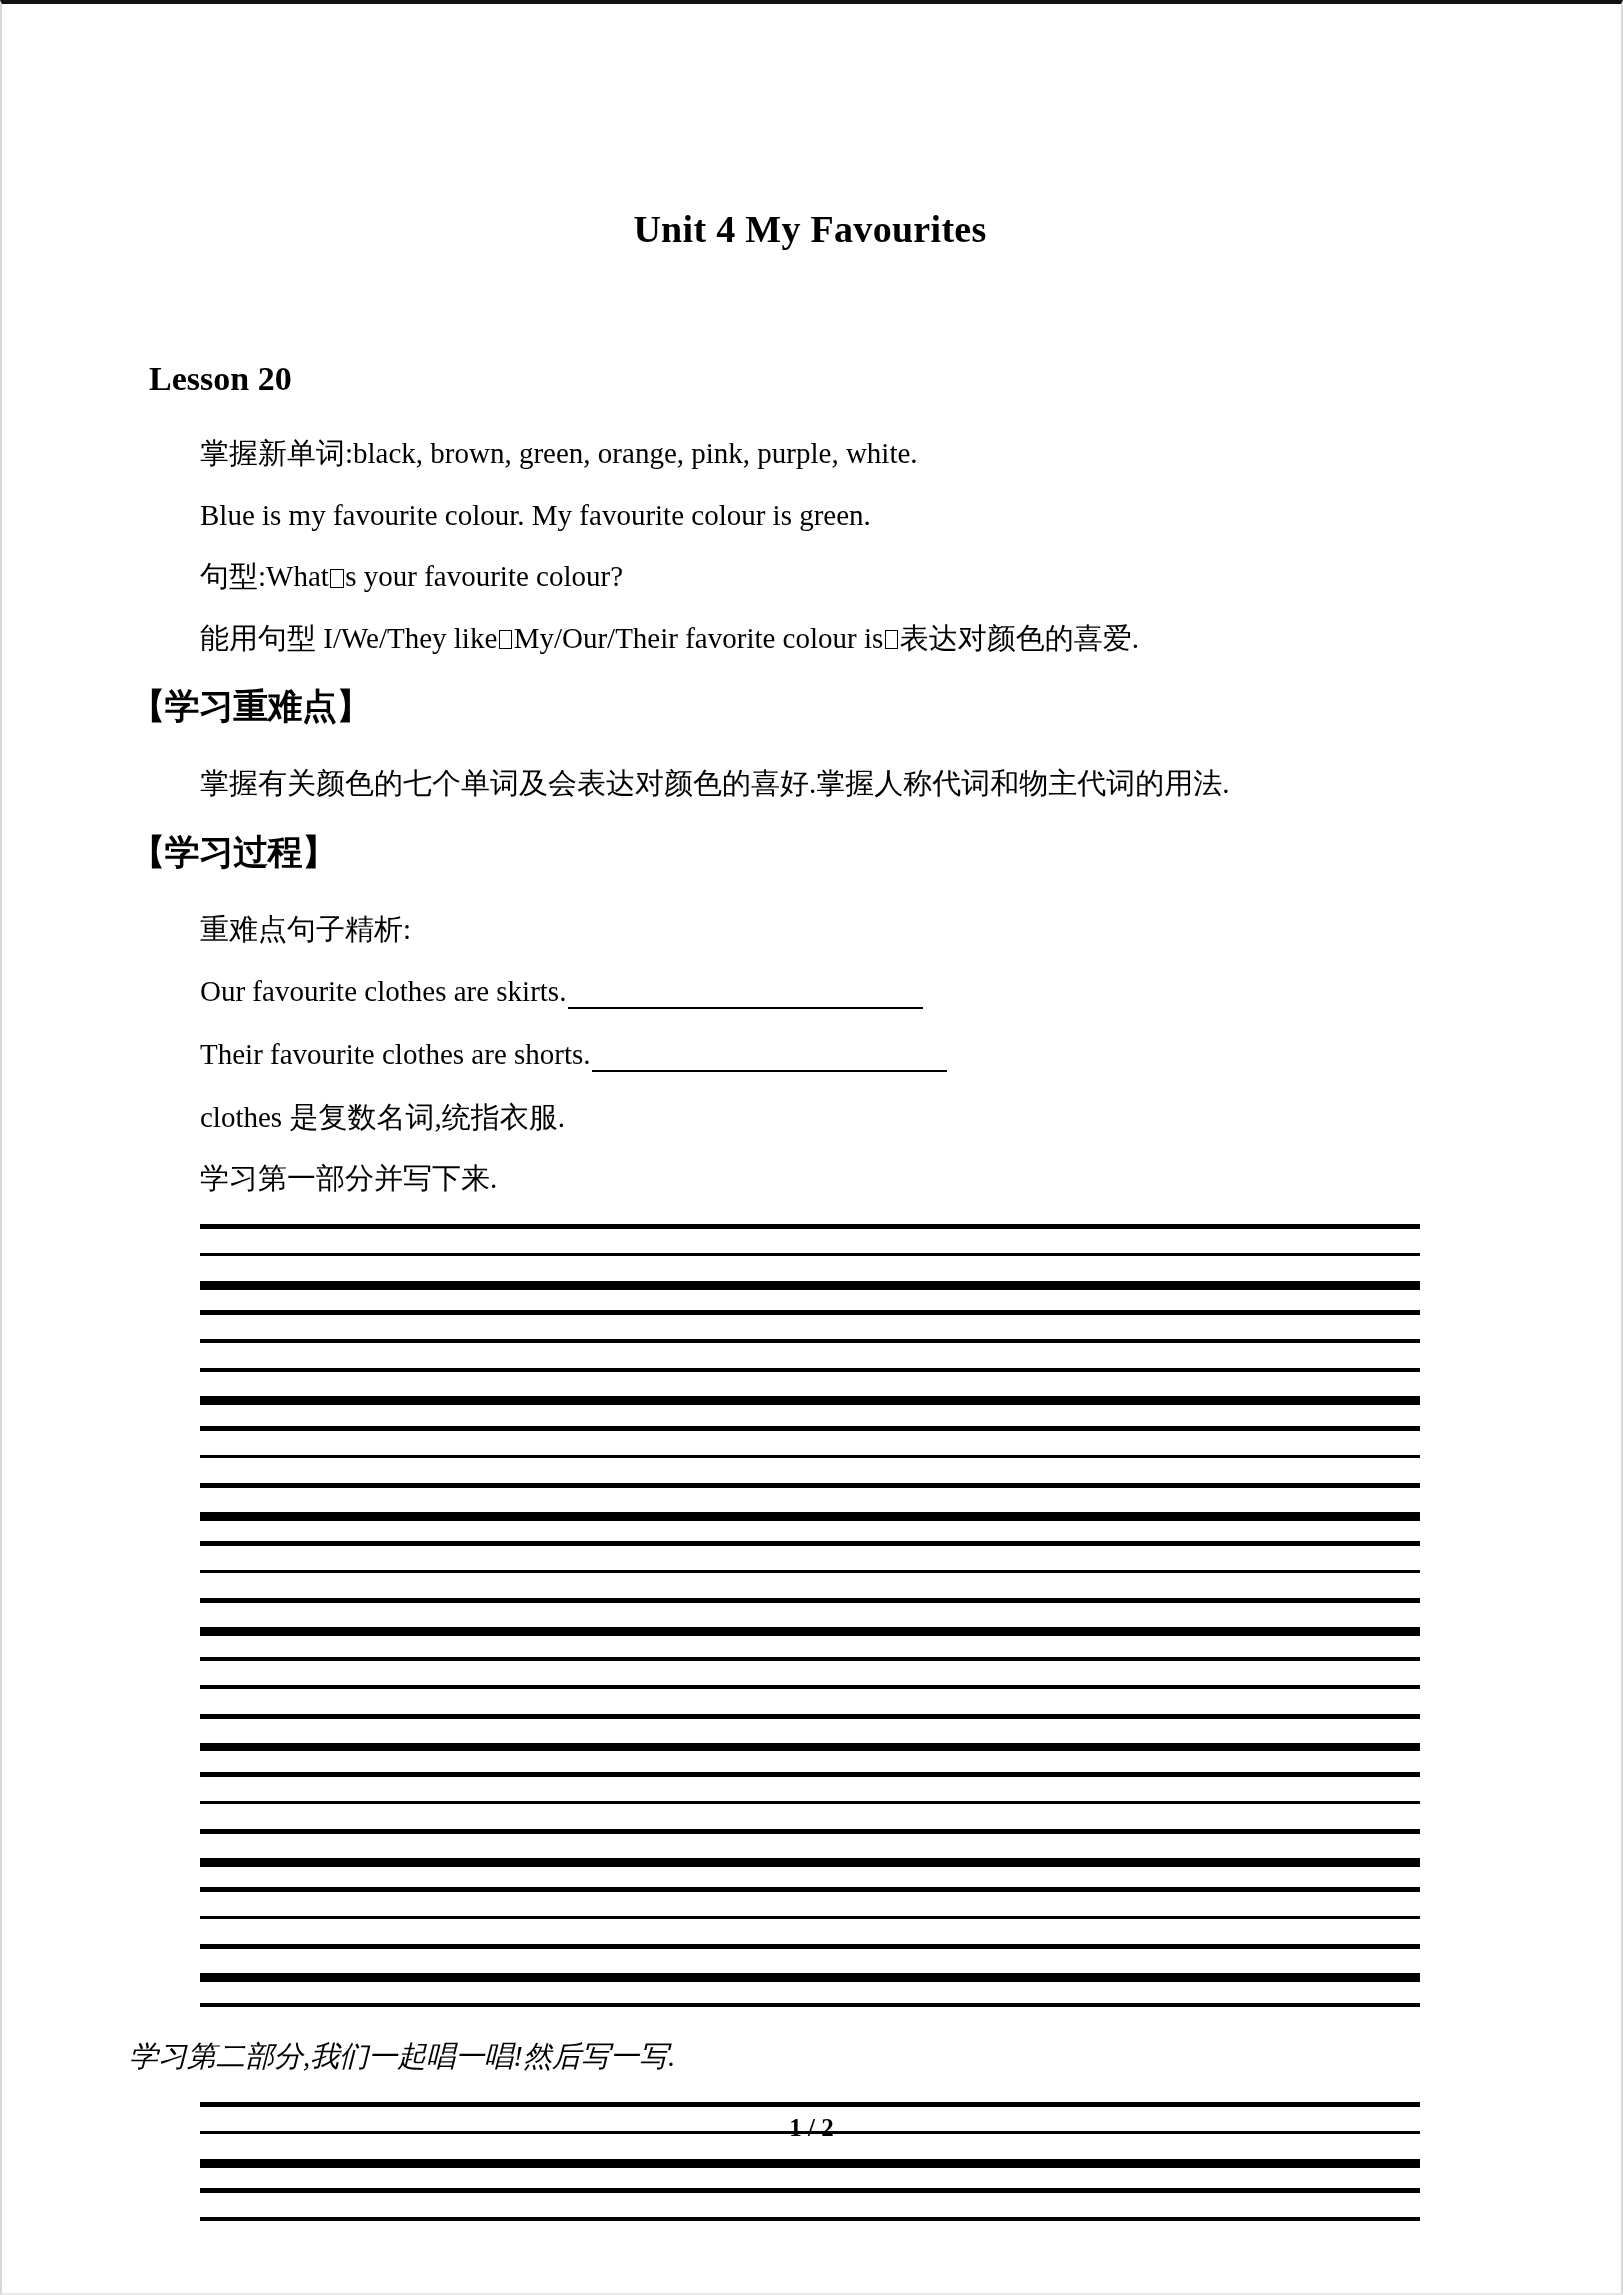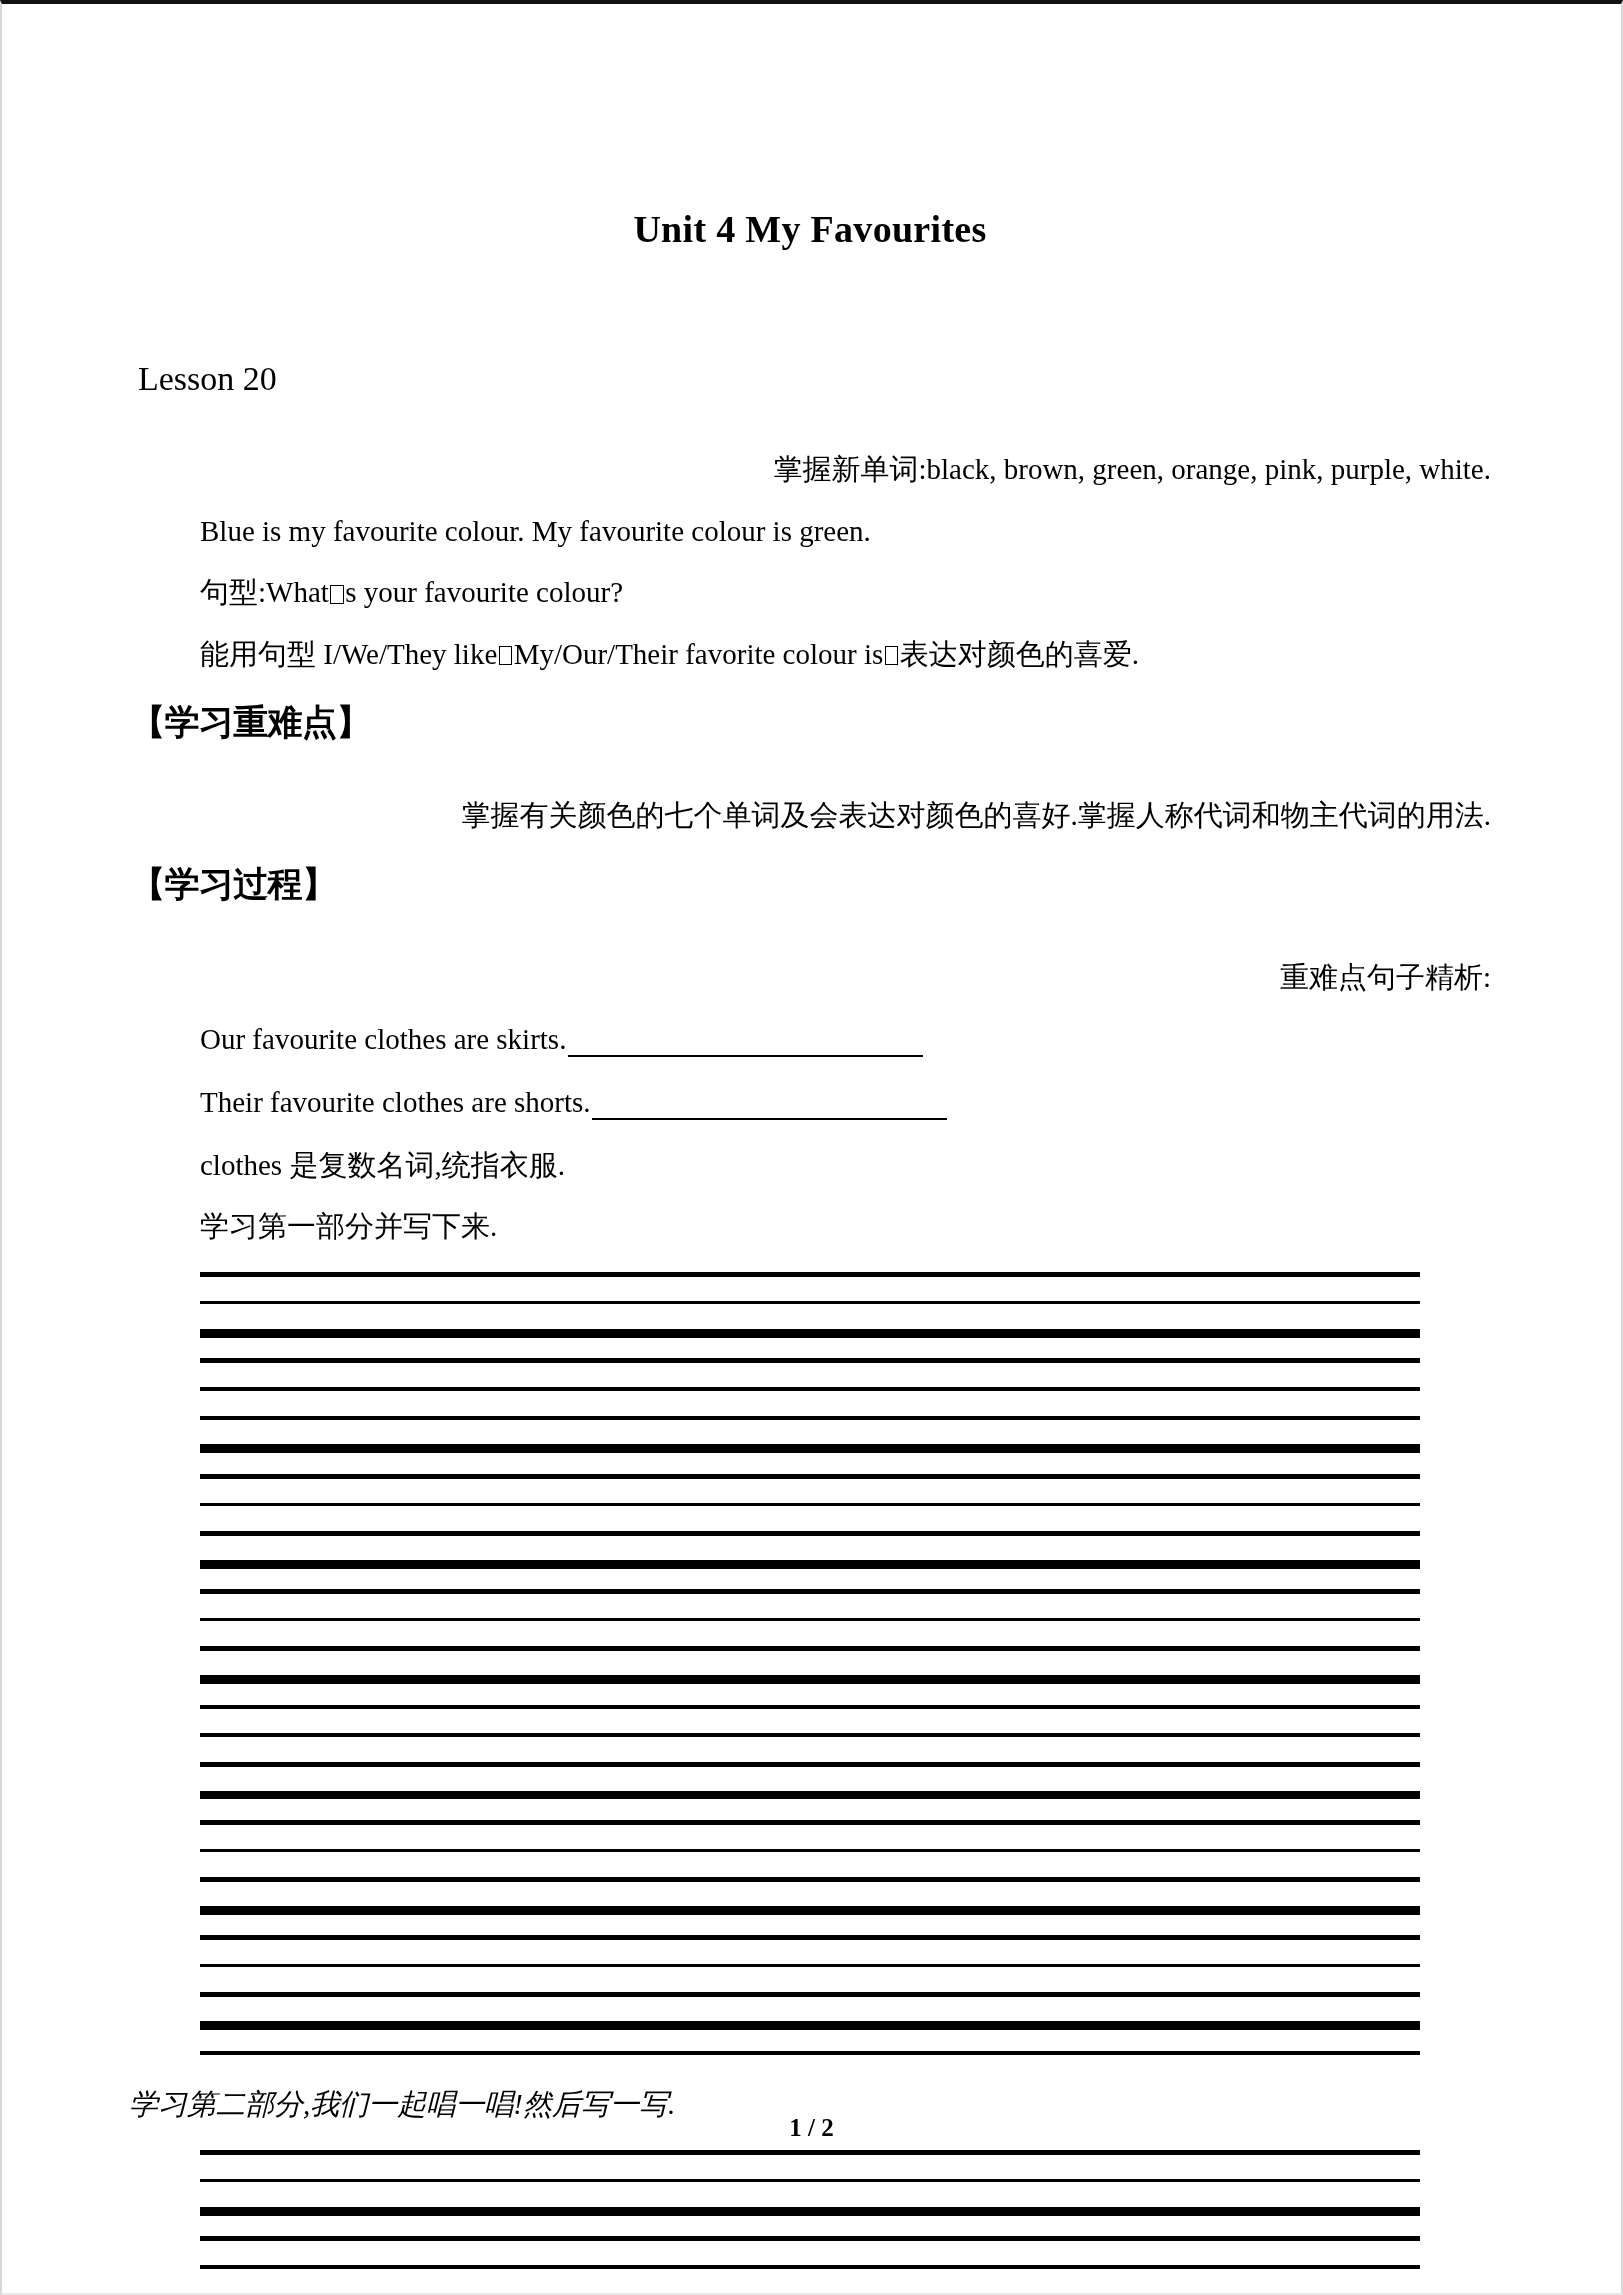--- a/index.html
+++ b/index.html
@@ -36,44 +36,44 @@
     font-size: 38px;
     font-weight: bold;
     letter-spacing: 0.3px;
     margin-top: 205px;
     line-height: 1.1;
   }
 
   
   .lesson-heading {
     font-size: 34px;
-    font-weight: normal;
+    font-weight: bold;
     margin-top: 109px;
-    margin-left: 9px;
+    margin-left: 20px;
     line-height: 1.1;
   }
   .section-heading {
     font-size: 35px;
     font-weight: bold;
     margin-top: 33px;
     margin-left: 1.4px;
     line-height: 1.15;
     letter-spacing: -0.7px;
   }
 
   
   .para {
     font-size: 29px;
     line-height: 1.12;
     margin-top: 27px;
     margin-left: 71px;
     white-space: pre-wrap;
   }
   .para.tight { margin-top: 20.5px; }
-  .para.first { margin-top: 56px; text-align: right; }
+  .para.first { margin-top: 40px; }
 
   
   .tofu {
     display: inline-block;
     width: 13.6px;
     height: 19px;
     border: 1.4px solid #000;
     margin: 0 1.4px;
     vertical-align: -1.4px;
     box-sizing: border-box;

